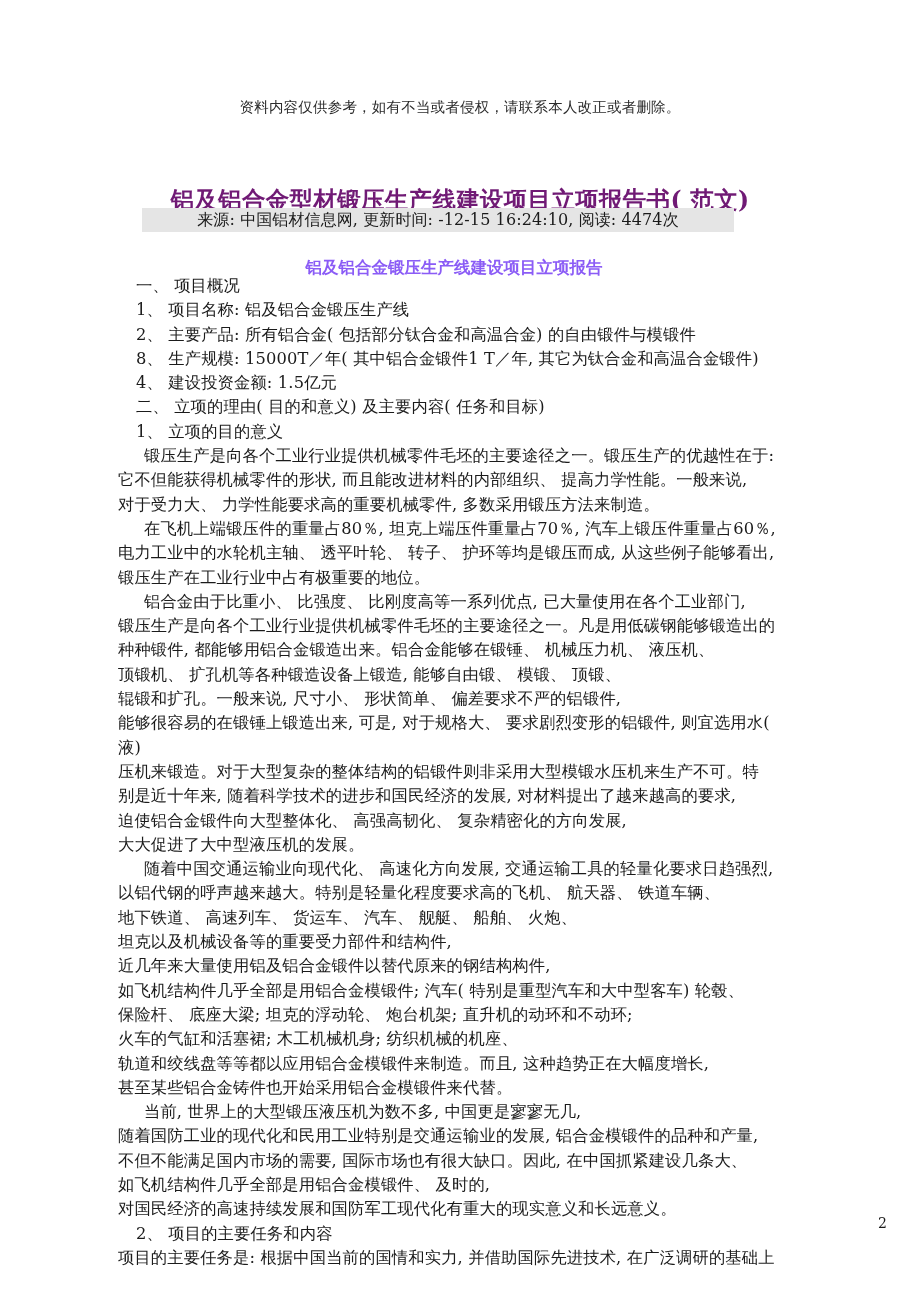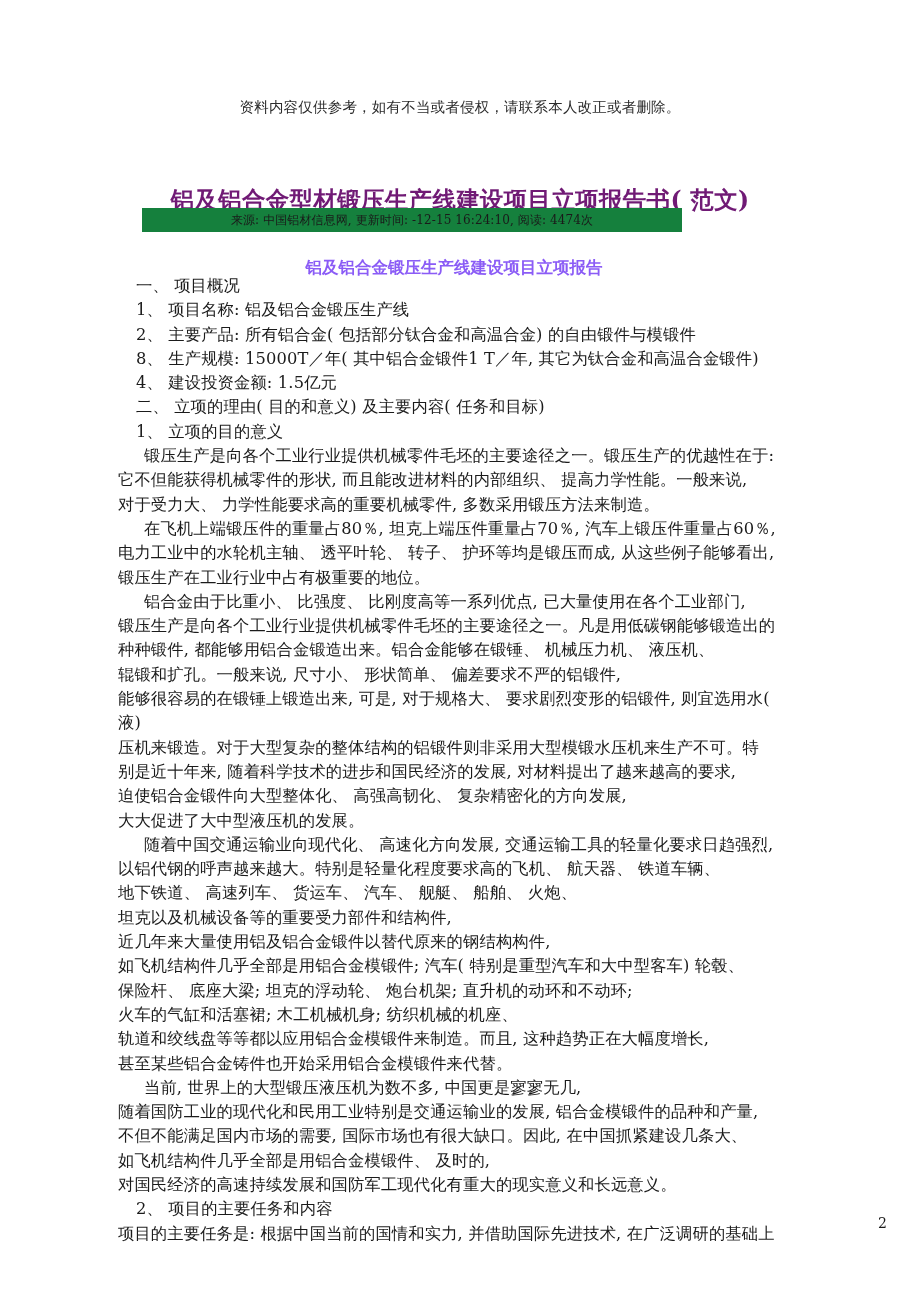--- a/index.html
+++ b/index.html
@@ -42,25 +42,25 @@
     text-align: center;
     font-size: 23.5px;
     font-weight: bold;
     color: #701a75;
     letter-spacing: 0.3px;
   }
   .source-bar {
     position: absolute;
     top: 168px;
     left: 142px;
-    width: 540px;
+    width: 592px;
     height: 24px;
-    background: #15803d;
+    background: #e5e5e5;
     color: #1a1a1a;
-    font-size: 12px;
+    font-size: 16px;
     line-height: 24px;
     text-align: center;
     letter-spacing: 0.1px;
   }
   .sub-title {
     position: absolute;
     top: 203px;
     left: 0;
     width: 908px;
     text-align: center;
@@ -118,20 +118,21 @@
       <div class="line ind1">1、 立项的目的意义</div>
       <div class="line ind-para">锻压生产是向各个工业行业提供机械零件毛坯的主要途径之一。锻压生产的优越性在于:</div>
       <div class="line">它不但能获得机械零件的形状, 而且能改进材料的内部组织、 提高力学性能。一般来说,</div>
       <div class="line">对于受力大、 力学性能要求高的重要机械零件, 多数采用锻压方法来制造。</div>
       <div class="line ind-para">在飞机上端锻压件的重量占80％, 坦克上端压件重量占70％, 汽车上锻压件重量占60％,</div>
       <div class="line">电力工业中的水轮机主轴、 透平叶轮、 转子、 护环等均是锻压而成, 从这些例子能够看出,</div>
       <div class="line">锻压生产在工业行业中占有极重要的地位。</div>
       <div class="line ind-para">铝合金由于比重小、 比强度、 比刚度高等一系列优点, 已大量使用在各个工业部门,</div>
       <div class="line">锻压生产是向各个工业行业提供机械零件毛坯的主要途径之一。凡是用低碳钢能够锻造出的</div>
       <div class="line">种种锻件, 都能够用铝合金锻造出来。铝合金能够在锻锤、 机械压力机、 液压机、</div>
+      <div class="line">顶锻机、 扩孔机等各种锻造设备上锻造, 能够自由锻、 模锻、 顶锻、</div>
       <div class="line">辊锻和扩孔。一般来说, 尺寸小、 形状简单、 偏差要求不严的铝锻件,</div>
       <div class="line">能够很容易的在锻锤上锻造出来, 可是, 对于规格大、 要求剧烈变形的铝锻件, 则宜选用水(</div>
       <div class="line">液)</div>
       <div class="line">压机来锻造。对于大型复杂的整体结构的铝锻件则非采用大型模锻水压机来生产不可。特</div>
       <div class="line">别是近十年来, 随着科学技术的进步和国民经济的发展, 对材料提出了越来越高的要求,</div>
       <div class="line">迫使铝合金锻件向大型整体化、 高强高韧化、 复杂精密化的方向发展,</div>
       <div class="line">大大促进了大中型液压机的发展。</div>
       <div class="line ind-para">随着中国交通运输业向现代化、 高速化方向发展, 交通运输工具的轻量化要求日趋强烈,</div>
       <div class="line">以铝代钢的呼声越来越大。特别是轻量化程度要求高的飞机、 航天器、 铁道车辆、</div>
       <div class="line">地下铁道、 高速列车、 货运车、 汽车、 舰艇、 船舶、 火炮、</div>

